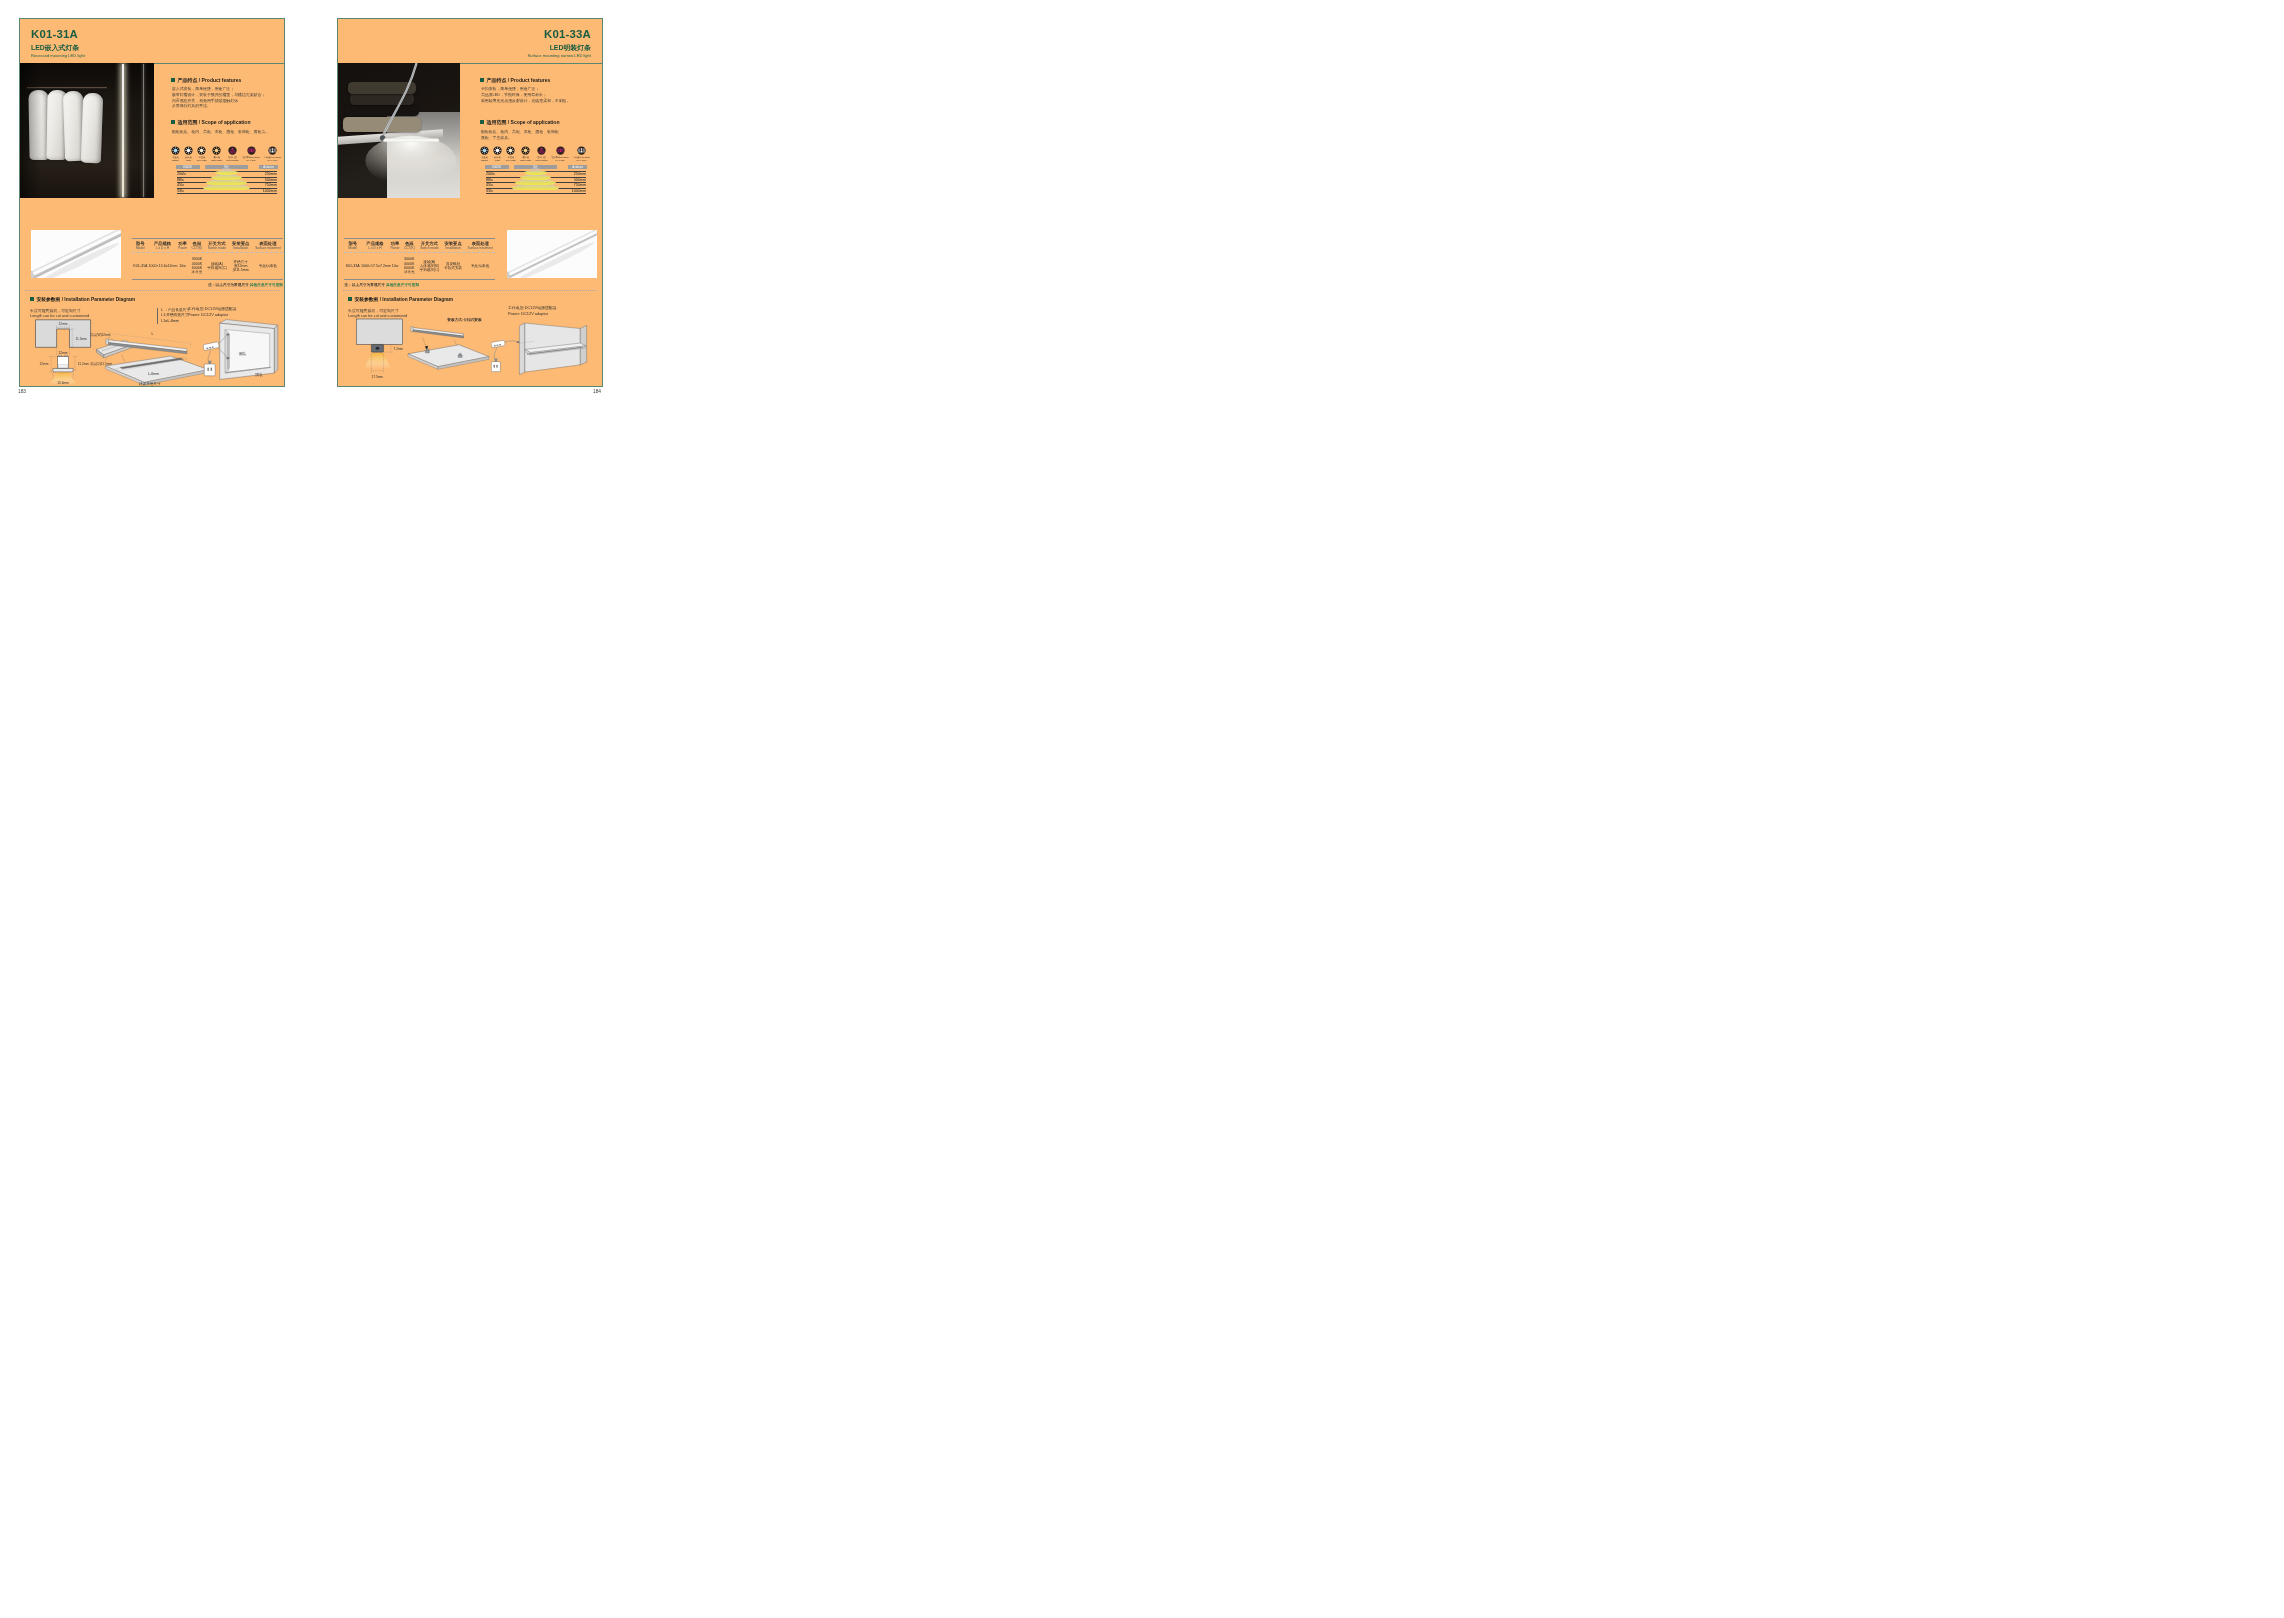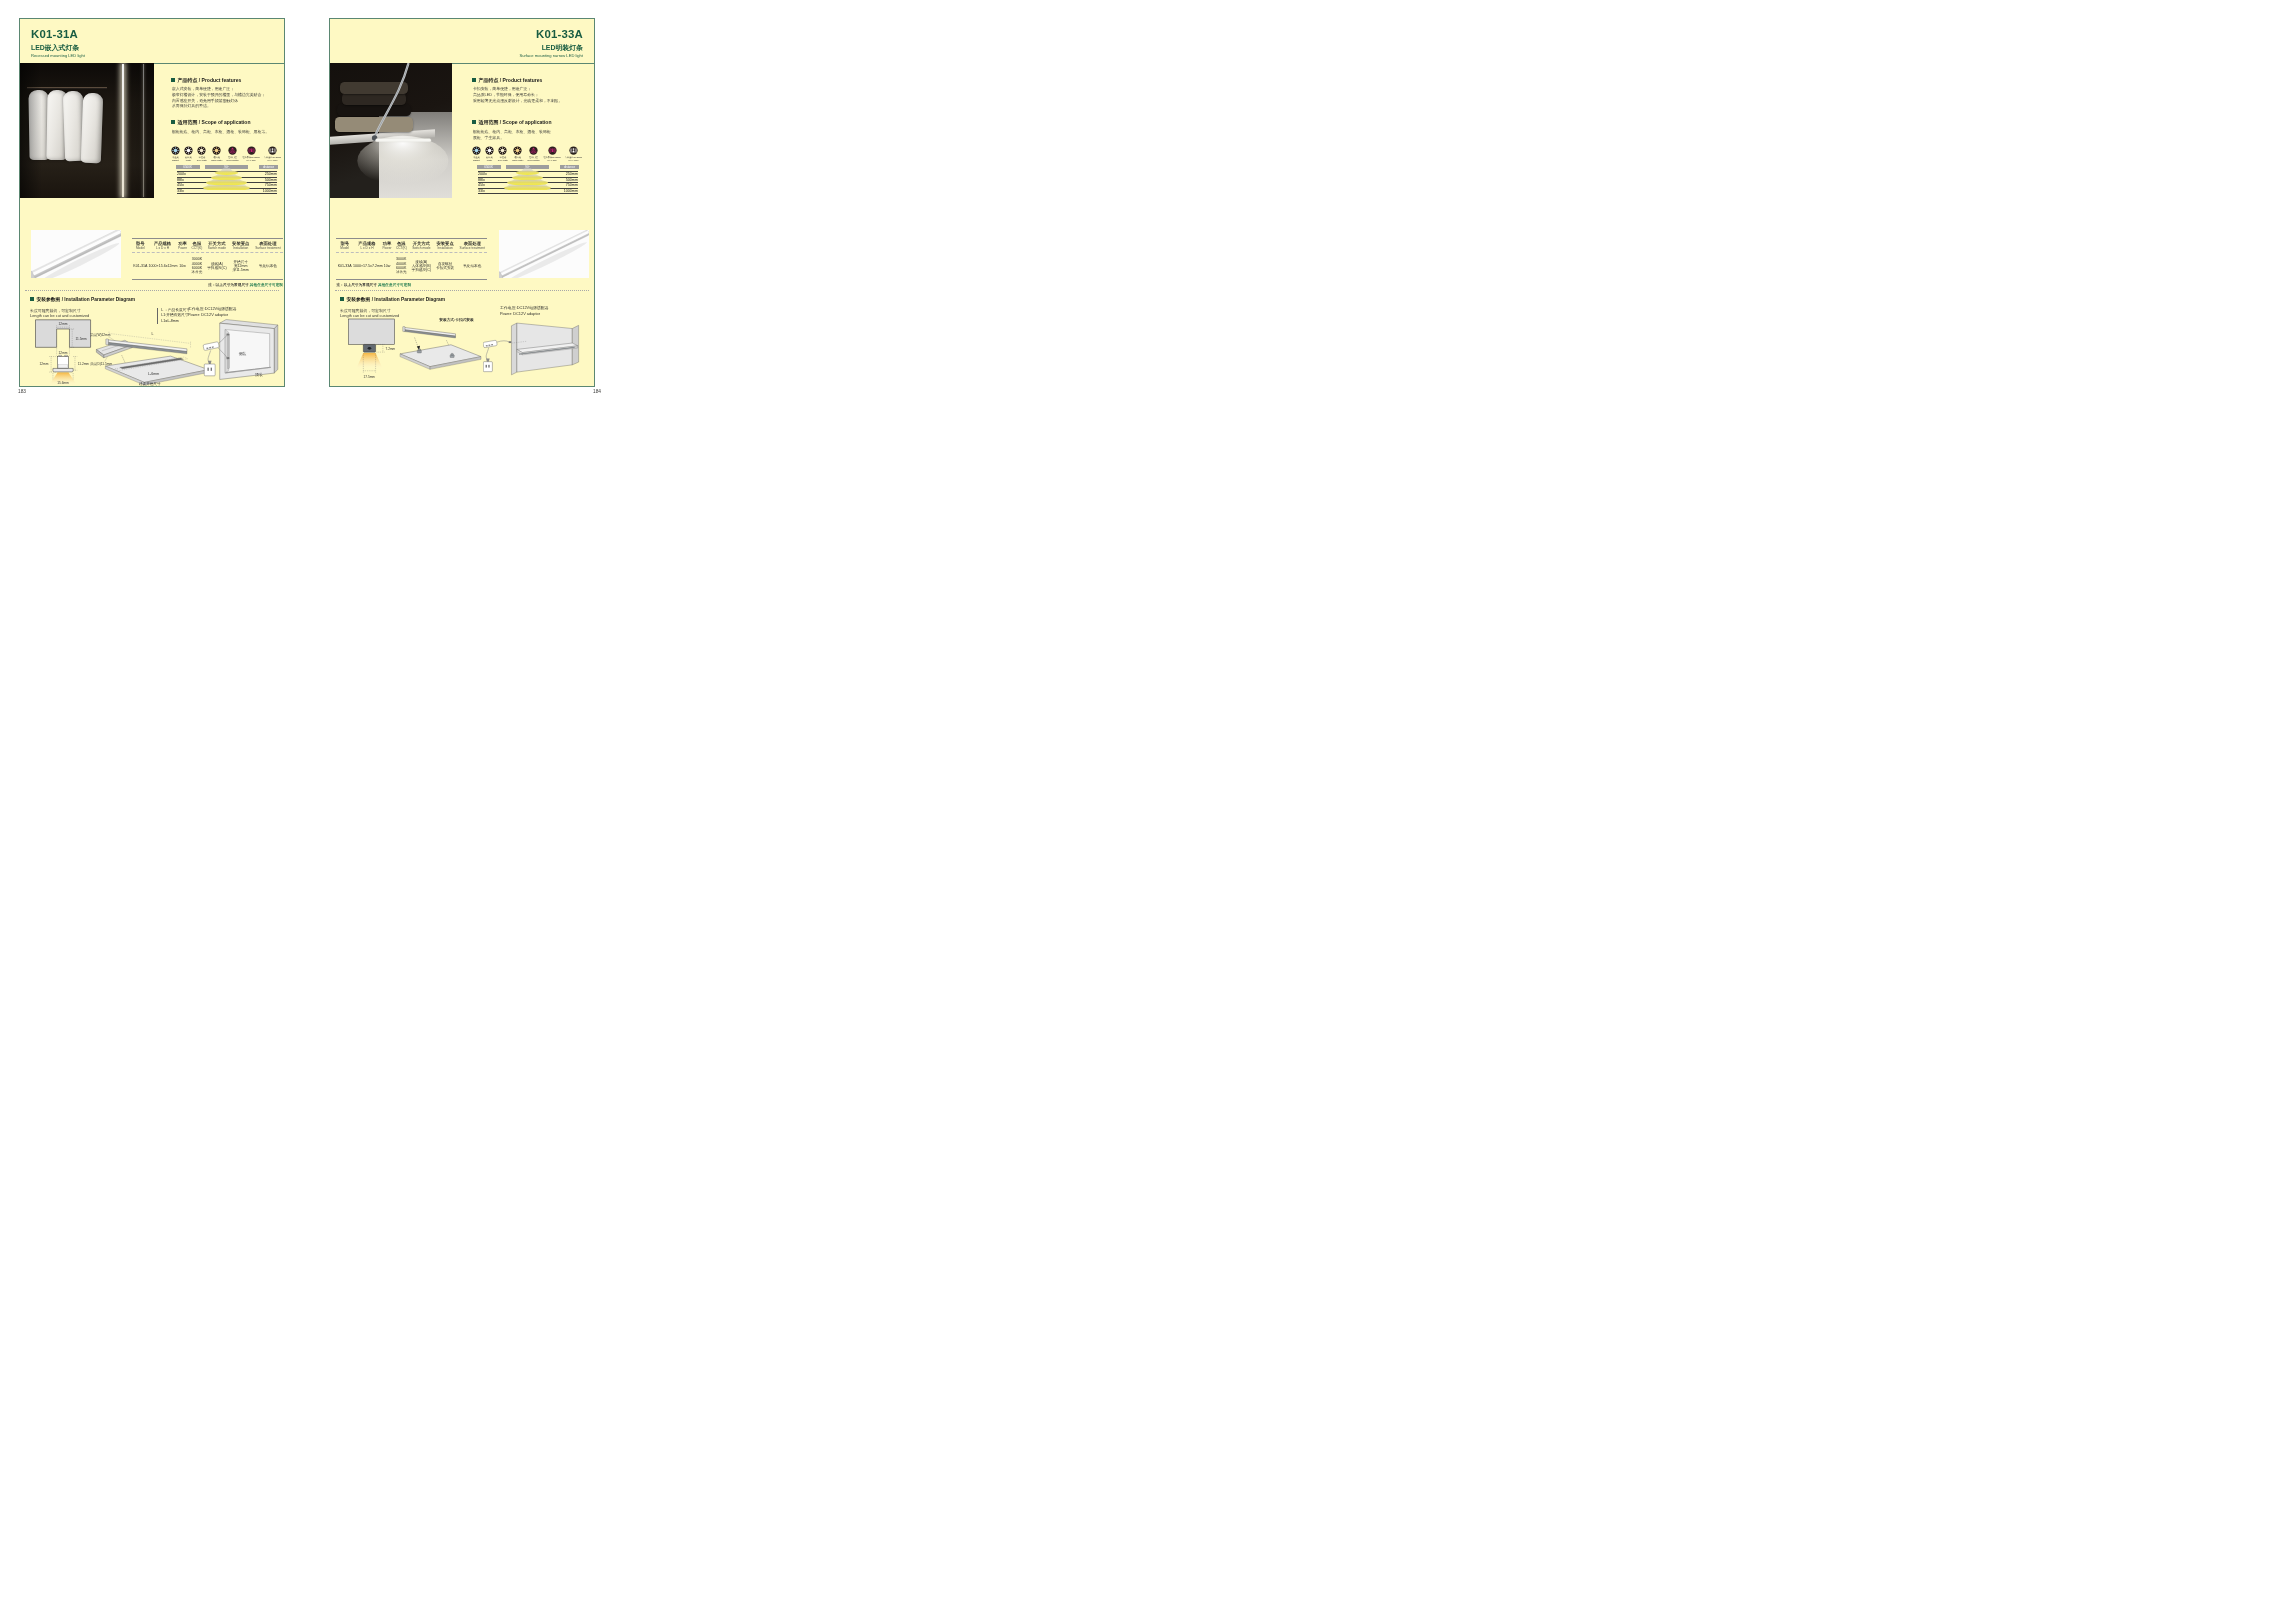--- a/index.html
+++ b/index.html
@@ -1,20 +1,20 @@
 <!DOCTYPE html>
 <html style="font-size:7.3px"><head>
 <meta charset="utf-8">
 <style>
   html,body{margin:0;padding:0;background:#fff;}
   .sheet{position:relative;width:620px;height:405px;background:#fff;overflow:hidden;
          font-family:"Liberation Sans","DejaVu Sans",sans-serif;color:#3a3a37;}
-  .page{position:absolute;top:18px;width:264px;height:367px;border:0.5px solid #5b8772;background:#fef9c3;}
+  .page{position:absolute;top:18px;width:264px;height:367px;border:0.5px solid #5b8772;background:#fdba74;}
   #pgL{left:19px}
-  #pgR{left:329px}
+  #pgR{left:337px}
   
   .model{position:absolute;top:9px;left:11px;font-size:11.4px;font-weight:800;color:#185c42;letter-spacing:0.2px;}
   .subcn{position:absolute;top:24px;left:11px;font-size:6.9px;font-weight:700;color:#185c42;}
   .suben{position:absolute;top:34px;left:11px;font-size:4.1px;color:#1d5f46;}
   #pgR .model,#pgR .subcn,#pgR .suben{left:auto;right:11px;text-align:right;}
   .trule{position:absolute;left:0;right:0;top:44px;border-top:0.5px solid #5b8772;}
   
   .photo{position:absolute;top:44px;left:0;height:135px;overflow:hidden;}
   #pgL .photo{width:134px;background:linear-gradient(180deg,#0d0a08,#1d1812 30%,#262018 75%,#1a140e);}
   #pgR .photo{width:122px;background:linear-gradient(160deg,#14100d 0%,#1a1511 45%,#23201c 70%);}

